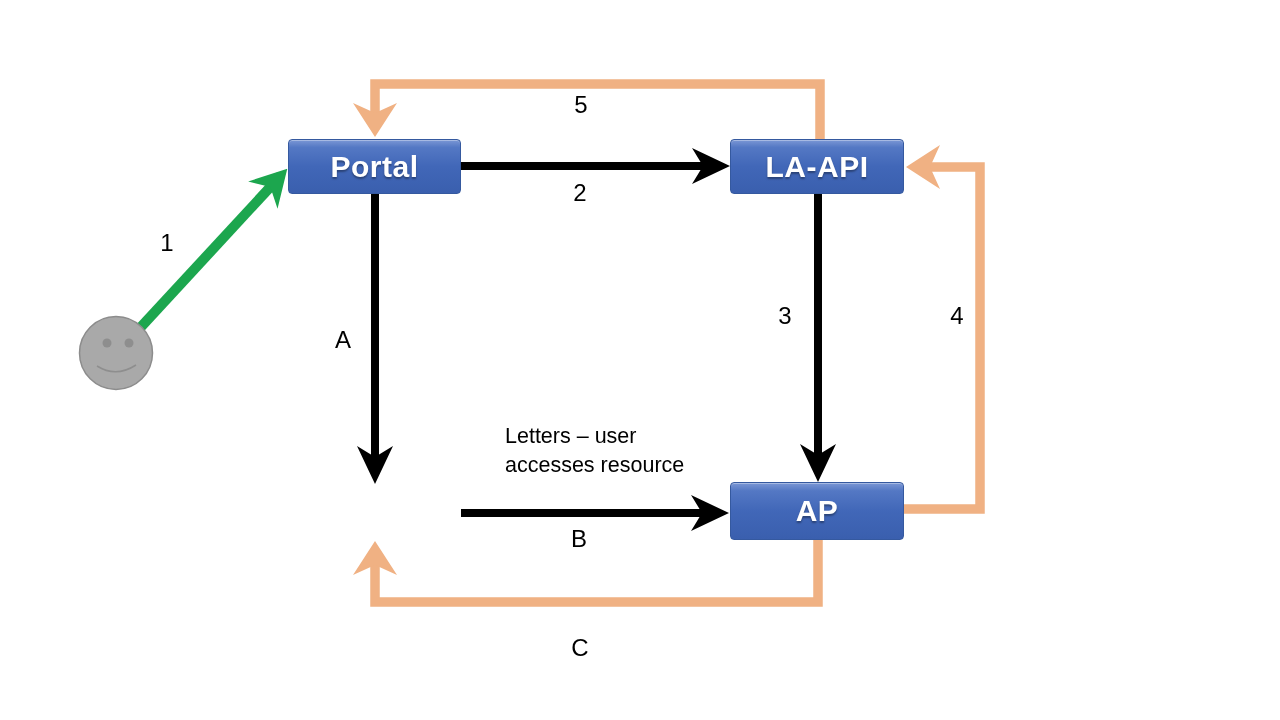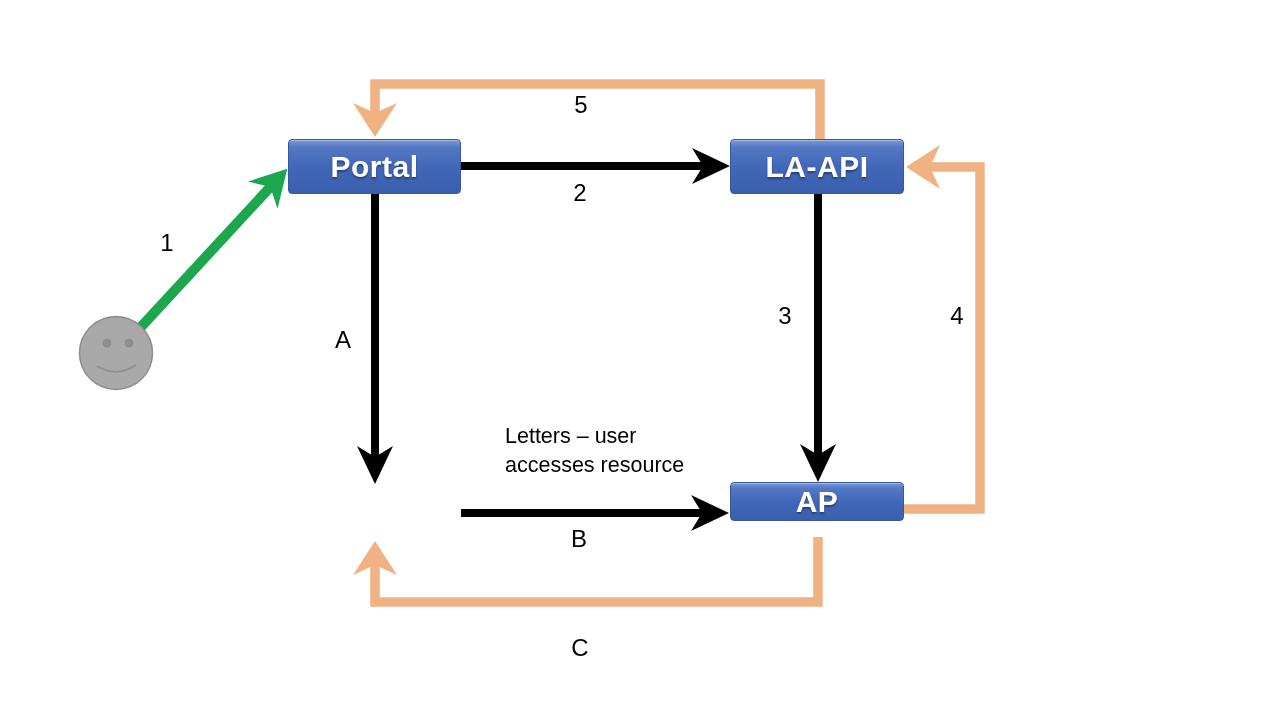--- a/index.html
+++ b/index.html
@@ -60,21 +60,21 @@
       <path d="M97,366 Q116,378 136,365" fill="none" stroke="#8E8E8E" stroke-width="1.5"></path>
     </g>
   </svg>
 
   <div class="node" style="left:288px;top:139px;width:173px;height:55px;text-align:right;">
     <span>Portal</span>
   </div>
   <div class="node" style="left:730px;top:139px;width:174px;height:55px;">
     <span>LA-API</span>
   </div>
-  <div class="node" style="left:730px;top:482px;width:174px;height:39px;">
+  <div class="node" style="left:730px;top:482px;width:174px;height:58px;">
     <span>AP</span>
   </div>
 
   <div class="edge-label" style="left:167px;top:243px;">1</div>
   <div class="edge-label" style="left:580px;top:193px;">2</div>
   <div class="edge-label" style="left:785px;top:316px;">3</div>
   <div class="edge-label" style="left:957px;top:316px;">4</div>
   <div class="edge-label" style="left:581px;top:105px;">5</div>
   <div class="edge-label" style="left:343px;top:340px;">A</div>
   <div class="edge-label" style="left:579px;top:539px;">B</div>

